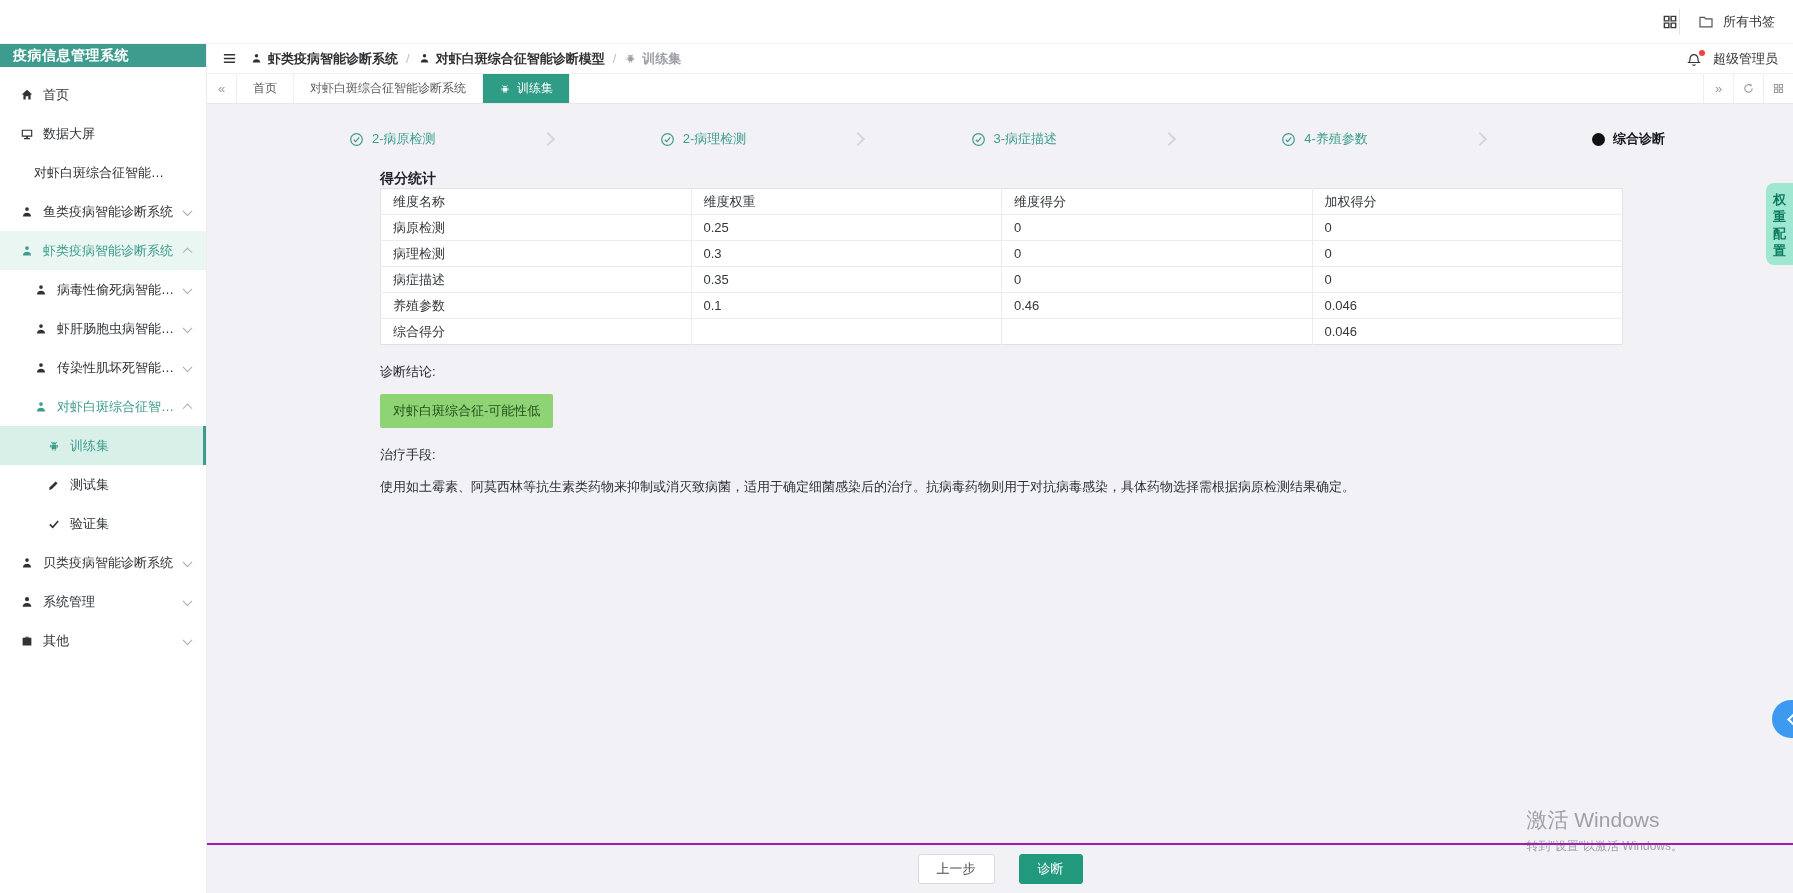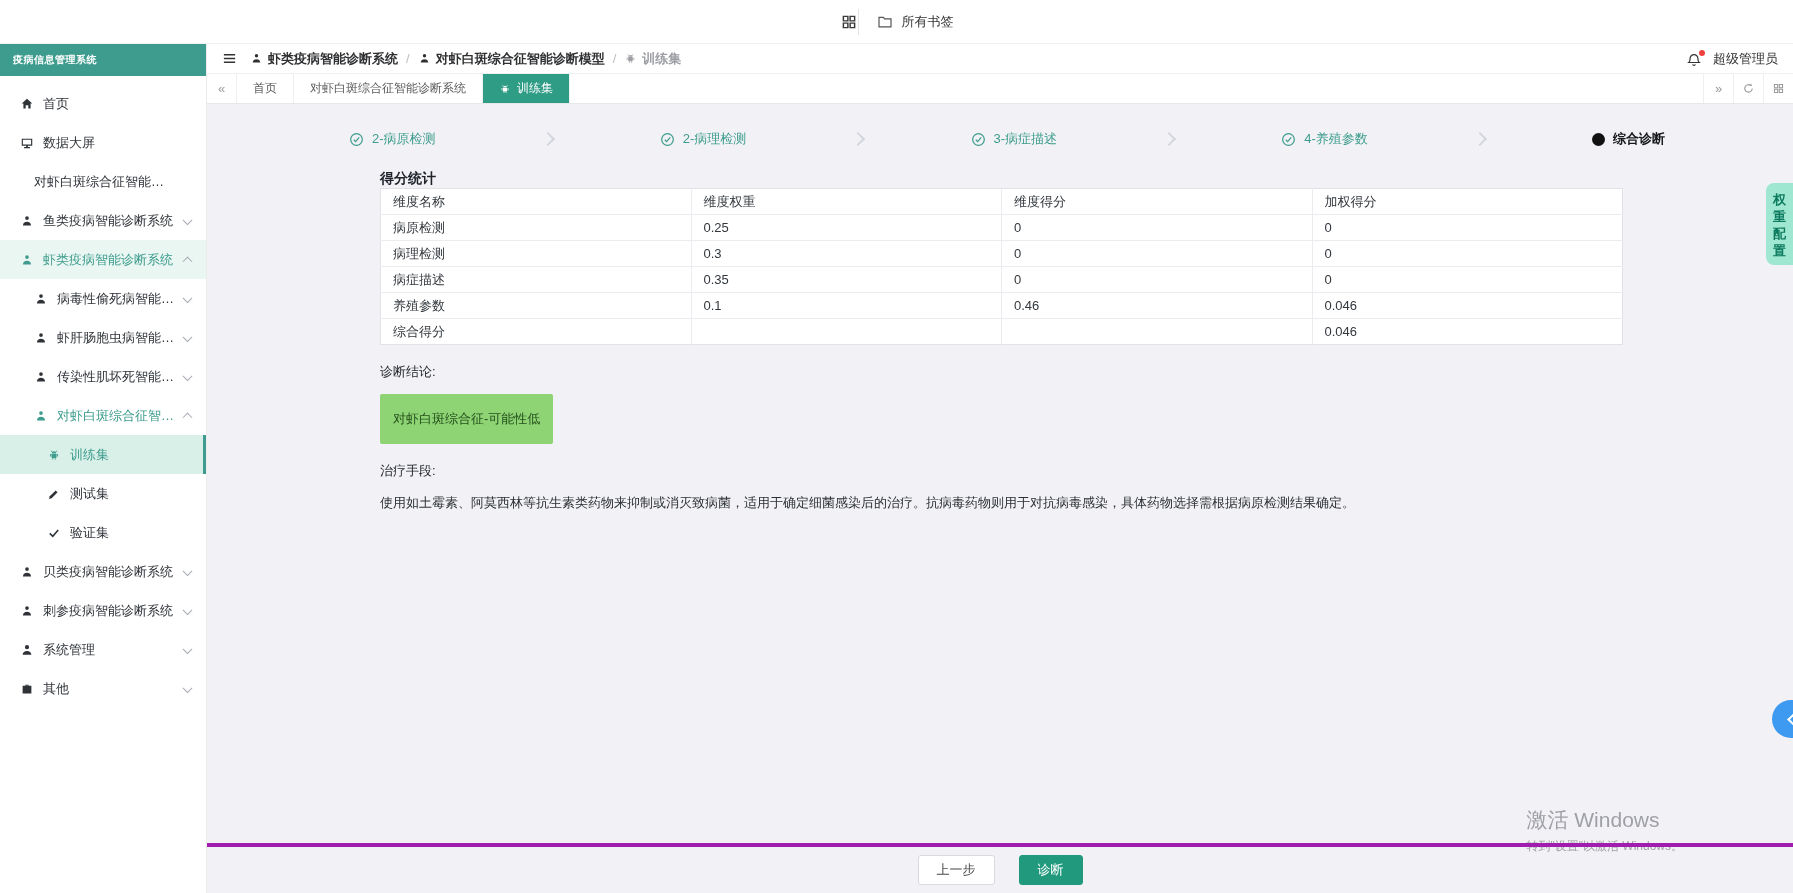--- a/index.html
+++ b/index.html
@@ -3,31 +3,31 @@
 <meta charset="utf-8">
 <style>
   * { box-sizing: border-box; margin: 0; padding: 0; }
   html,body { width:1793px; height:893px; overflow:hidden; }
   body { font-family:"Liberation Sans","DejaVu Sans",sans-serif; background:#fff; color:#303133; }
 
   .svg-icon{display:inline-flex; width:14px; height:14px; flex:0 0 auto;}
   .svg-icon svg{width:100%; height:100%;}
 
   
-  .browser-bar{height:44px; background:#fff; display:flex; align-items:center; justify-content:center; padding:0 18px; border-bottom:1px solid #f2f2f2;}
+  .browser-bar{height:44px; background:#fff; display:flex; align-items:center; justify-content:flex-end; padding:0 18px; border-bottom:1px solid #f2f2f2;}
   .browser-bar .grid-btn{color:#3a3a3a; width:18px; height:18px;}
   .bookmarks{display:flex; align-items:center; gap:9px; font-size:13px; color:#333; border-left:1px solid #e3e3e3; padding-left:18px; height:26px;}
   .bookmarks .svg-icon{width:16px;height:16px;color:#555;}
 
   
   .app{display:flex; height:849px;}
 
   
   .sidebar{flex:0 0 207px; width:207px; background:#fff; border-right:1px solid #ececec; display:flex; flex-direction:column;}
-  .sidebar-header{height:32px; background:#3d9c8d; color:#fff; font-size:10px; font-weight:700; display:flex; align-items:center; padding:0 13px; letter-spacing:.5px;}
+  .sidebar-header{height:23px; background:#3d9c8d; color:#fff; font-size:14px; font-weight:700; display:flex; align-items:center; padding:0 13px; letter-spacing:.5px;}
   .menu{flex:1; padding-top:8px; font-size:13px; color:#2f3338; overflow:hidden;}
   .menu-item{position:relative; height:39px; display:flex; align-items:center; gap:9px; padding-right:30px; padding-left:20px; cursor:pointer; white-space:nowrap;}
   .menu-item.lvl1{padding-left:34px;}
   .menu-item.lvl2{padding-left:47px;}
   .menu-item .chev{position:absolute; right:15px; top:50%;}
   .menu-item.tinted{background:#eaf6f2;}
   .menu-item.selected{background:#d9f0e9;}
   .menu-item.selected::after{content:""; position:absolute; right:0; top:0; bottom:0; width:3px; background:#3d9c8d;}
   .menu-item.active{color:#3d9c8d;}
   .mi-label{overflow:hidden; text-overflow:ellipsis;}
@@ -70,24 +70,24 @@
   .step-sep{width:10px; height:10px; border-top:2px solid #d3d6dd; border-right:2px solid #d3d6dd; transform:rotate(45deg);}
 
   .panel{margin:22px 170px 0 173px;}
   .score-title{font-size:14px; font-weight:700; color:#1f2329; }
   table.score{width:100%; table-layout:fixed; border-collapse:collapse; background:#fff; font-size:13px; color:#32373c; border:1px solid #e2e2e6;}
   table.score th, table.score td{height:26px; padding:0 12px; text-align:left; font-weight:400; border-bottom:1px solid #ebebf0; border-right:1px solid #ebebf0; overflow:hidden; white-space:nowrap;}
   table.score th:last-child, table.score td:last-child{border-right:none;}
   table.score tr:last-child td{border-bottom:none;}
 
   .section-label{margin-top:18px; font-size:13px; font-weight:400; color:#1f2329;}
-  .badge{display:inline-block; margin-top:13px; padding:16px 13px; background:#8ed374; color:#25511c; font-size:13px; border-radius:2px;}
+  .badge{display:inline-block; margin-top:13px; padding:8px 13px; background:#8ed374; color:#25511c; font-size:13px; border-radius:2px;}
   .treat-text{margin-top:13px; font-size:13px; color:#2b2f33; line-height:1.55;}
 
-  .footer{position:absolute; left:0; right:0; bottom:0; height:50px; border-top:4px solid #a21caf; display:flex; align-items:center; justify-content:center; gap:24px;}
+  .footer{position:absolute; left:0; right:0; bottom:0; height:50px; border-top:2px solid #a21caf; display:flex; align-items:center; justify-content:center; gap:24px;}
   .btn{height:30px; padding:0 18px; font-size:13px; border-radius:3px; cursor:pointer; font-family:inherit;}
   .btn-default{background:#fff; border:1px solid #d9d9de; color:#4a4a4a;}
   .btn-primary{background:#21997d; border:1px solid #21997d; color:#fff;}
 
   .weight-tab{position:absolute; top:79px; right:0; width:27px; background:#9fe7d0; color:#0c7a5e; font-size:13px; font-weight:700; padding:8px 0 6px; border-radius:8px 0 0 8px; display:flex; flex-direction:column; align-items:center; line-height:17px; cursor:pointer;}
 
   .fab{position:absolute; right:-17px; top:596px; width:38px; height:38px; border-radius:50%; background:#3d9af0; display:flex; align-items:center; justify-content:center; cursor:pointer;}
   .chevL{width:9px; height:9px; border-left:2px solid #fff; border-bottom:2px solid #fff; transform:rotate(45deg); margin-left:4px;}
 
   .watermark{position:absolute; right:110px; bottom:38px; color:#9fa0a6; text-align:left;}
@@ -222,29 +222,20 @@
             <svg viewBox="0 0 16 16" fill="currentColor" stroke="currentColor" stroke-width="0">
               <path d="M8 2.6a2.1 2.1 0 1 1 0 4.2 2.1 2.1 0 0 1 0-4.2zM3.4 13c0-2.6 2-4.1 4.6-4.1s4.6 1.5 4.6 4.1z"></path>
             </svg>
           </span>
           <span class="mi-label">贝类疫病智能诊断系统</span>
           <span class="chev down"></span>
         </div>
         <div class="menu-item lvl0">
           <span class="svg-icon">
             <svg viewBox="0 0 16 16" fill="currentColor" stroke="currentColor" stroke-width="0">
-              <path d="M8 2.6a2.1 2.1 0 1 1 0 4.2 2.1 2.1 0 0 1 0-4.2zM3.4 13c0-2.6 2-4.1 4.6-4.1s4.6 1.5 4.6 4.1z"></path>
-            </svg>
-          </span>
-          <span class="mi-label">刺参疫病智能诊断系统</span>
-          <span class="chev down"></span>
-        </div>
-        <div class="menu-item lvl0">
-          <span class="svg-icon">
-            <svg viewBox="0 0 16 16" fill="currentColor" stroke="currentColor" stroke-width="0">
               <path d="M8 2.4a2.4 2.4 0 1 1 0 4.8 2.4 2.4 0 0 1 0-4.8zM3 13.4c0-2.8 2.2-4.4 5-4.4s5 1.6 5 4.4z"></path>
             </svg>
           </span>
           <span class="mi-label">系统管理</span>
           <span class="chev down"></span>
         </div>
         <div class="menu-item lvl0">
           <span class="svg-icon">
             <svg viewBox="0 0 16 16" fill="currentColor" stroke="currentColor" stroke-width="0">
               <path d="M6.2 4.2V3h3.6v1.2H13v8.8H3V4.2zM7.2 4.2h1.6v-.3H7.2z"></path>

